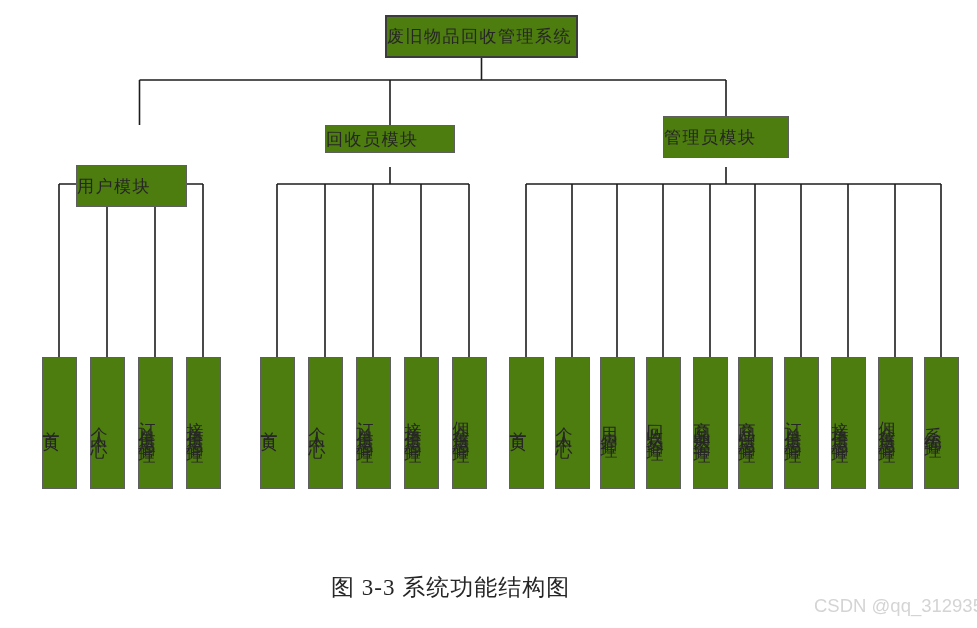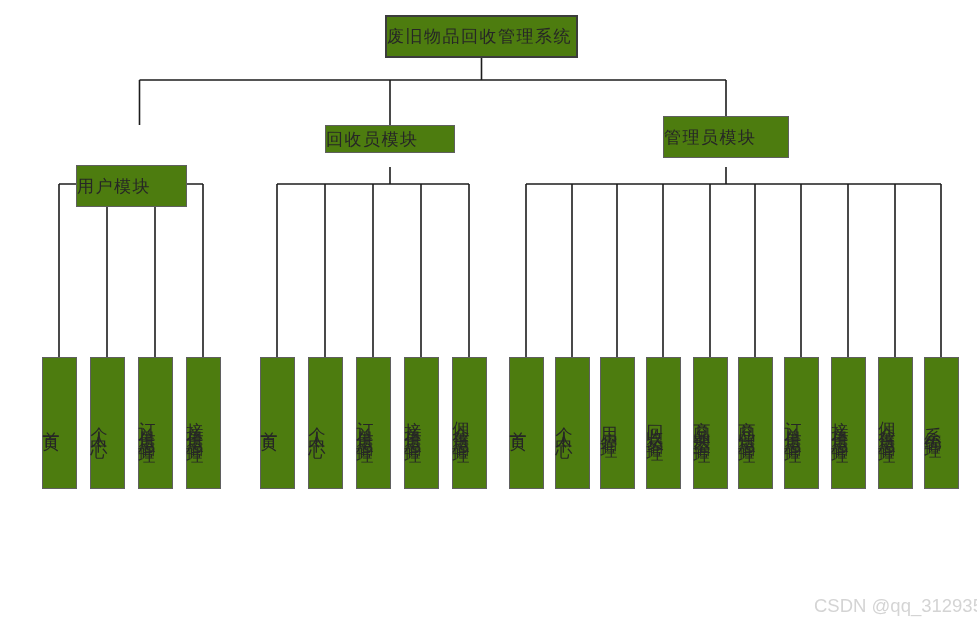--- a/index.html
+++ b/index.html
@@ -144,14 +144,15 @@
         <span class="v-label">接单信息管理</span>
       </div>
       <div class="box leaf-box" style="left: 877.5px; top: 357px; width: 35px; height: 132px;">
         <span class="v-label">佣金信息管理</span>
       </div>
       <div class="box leaf-box" style="left: 923.5px; top: 357px; width: 35px; height: 132px;">
         <span class="v-label">系统管理</span>
       </div>
     </div>
 
+  <div class="caption">图 3-3 系统功能结构图</div>
   <div class="wm wm-2">CSDN @qq_31293575</div>
 </div>
 
 </body></html>

